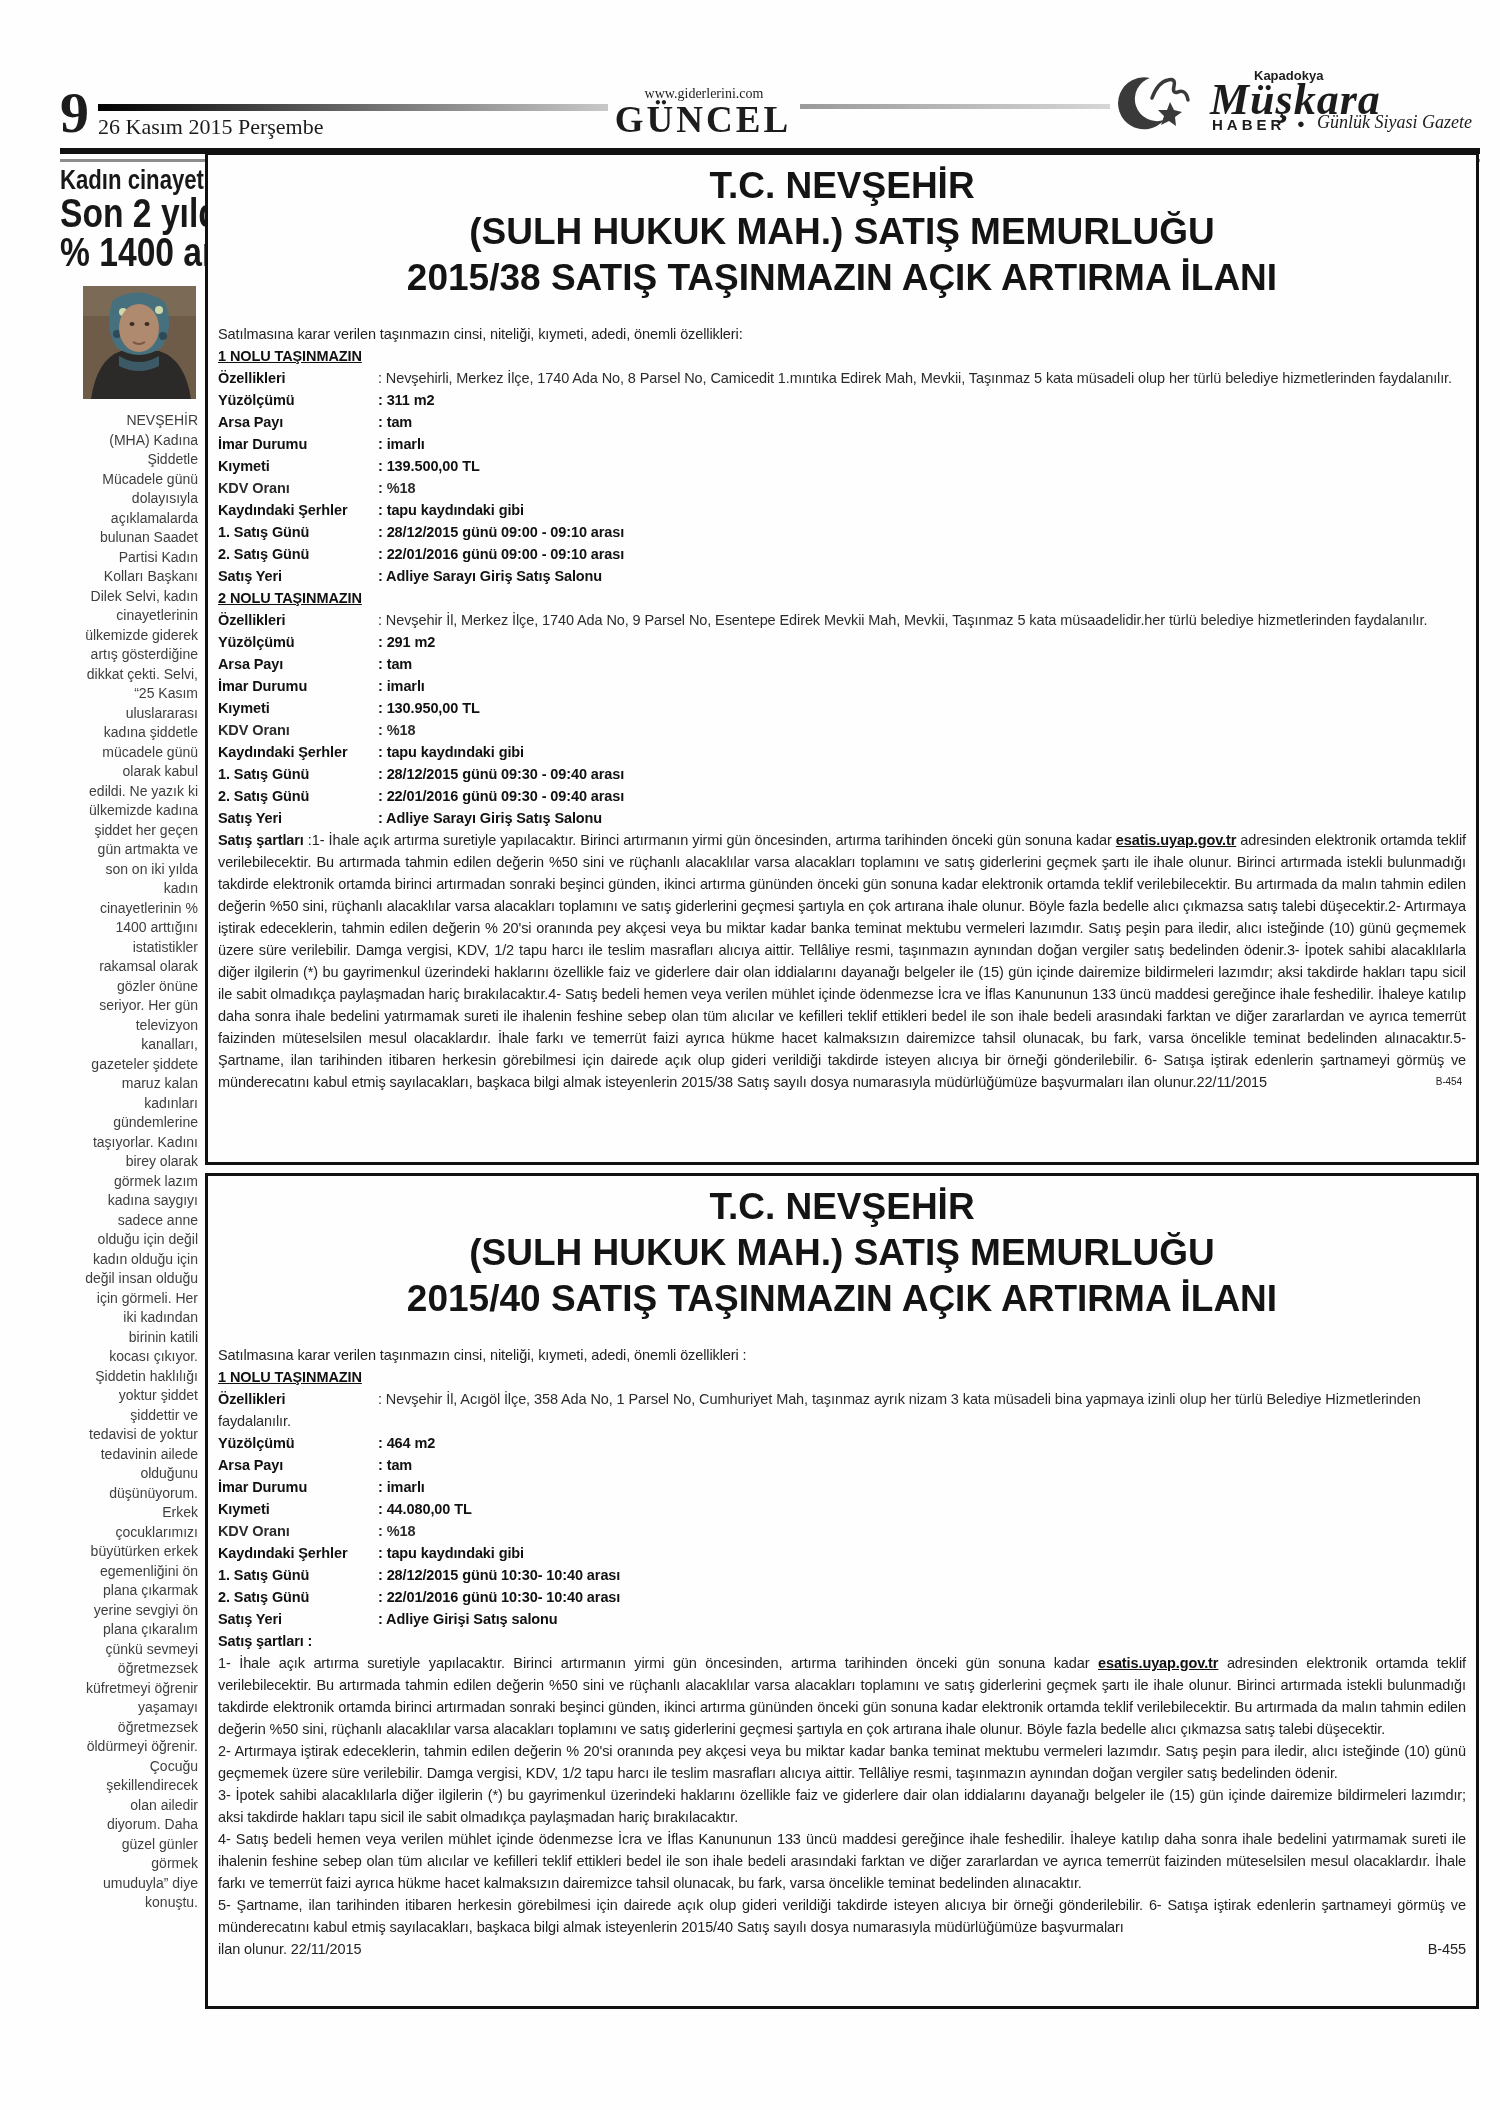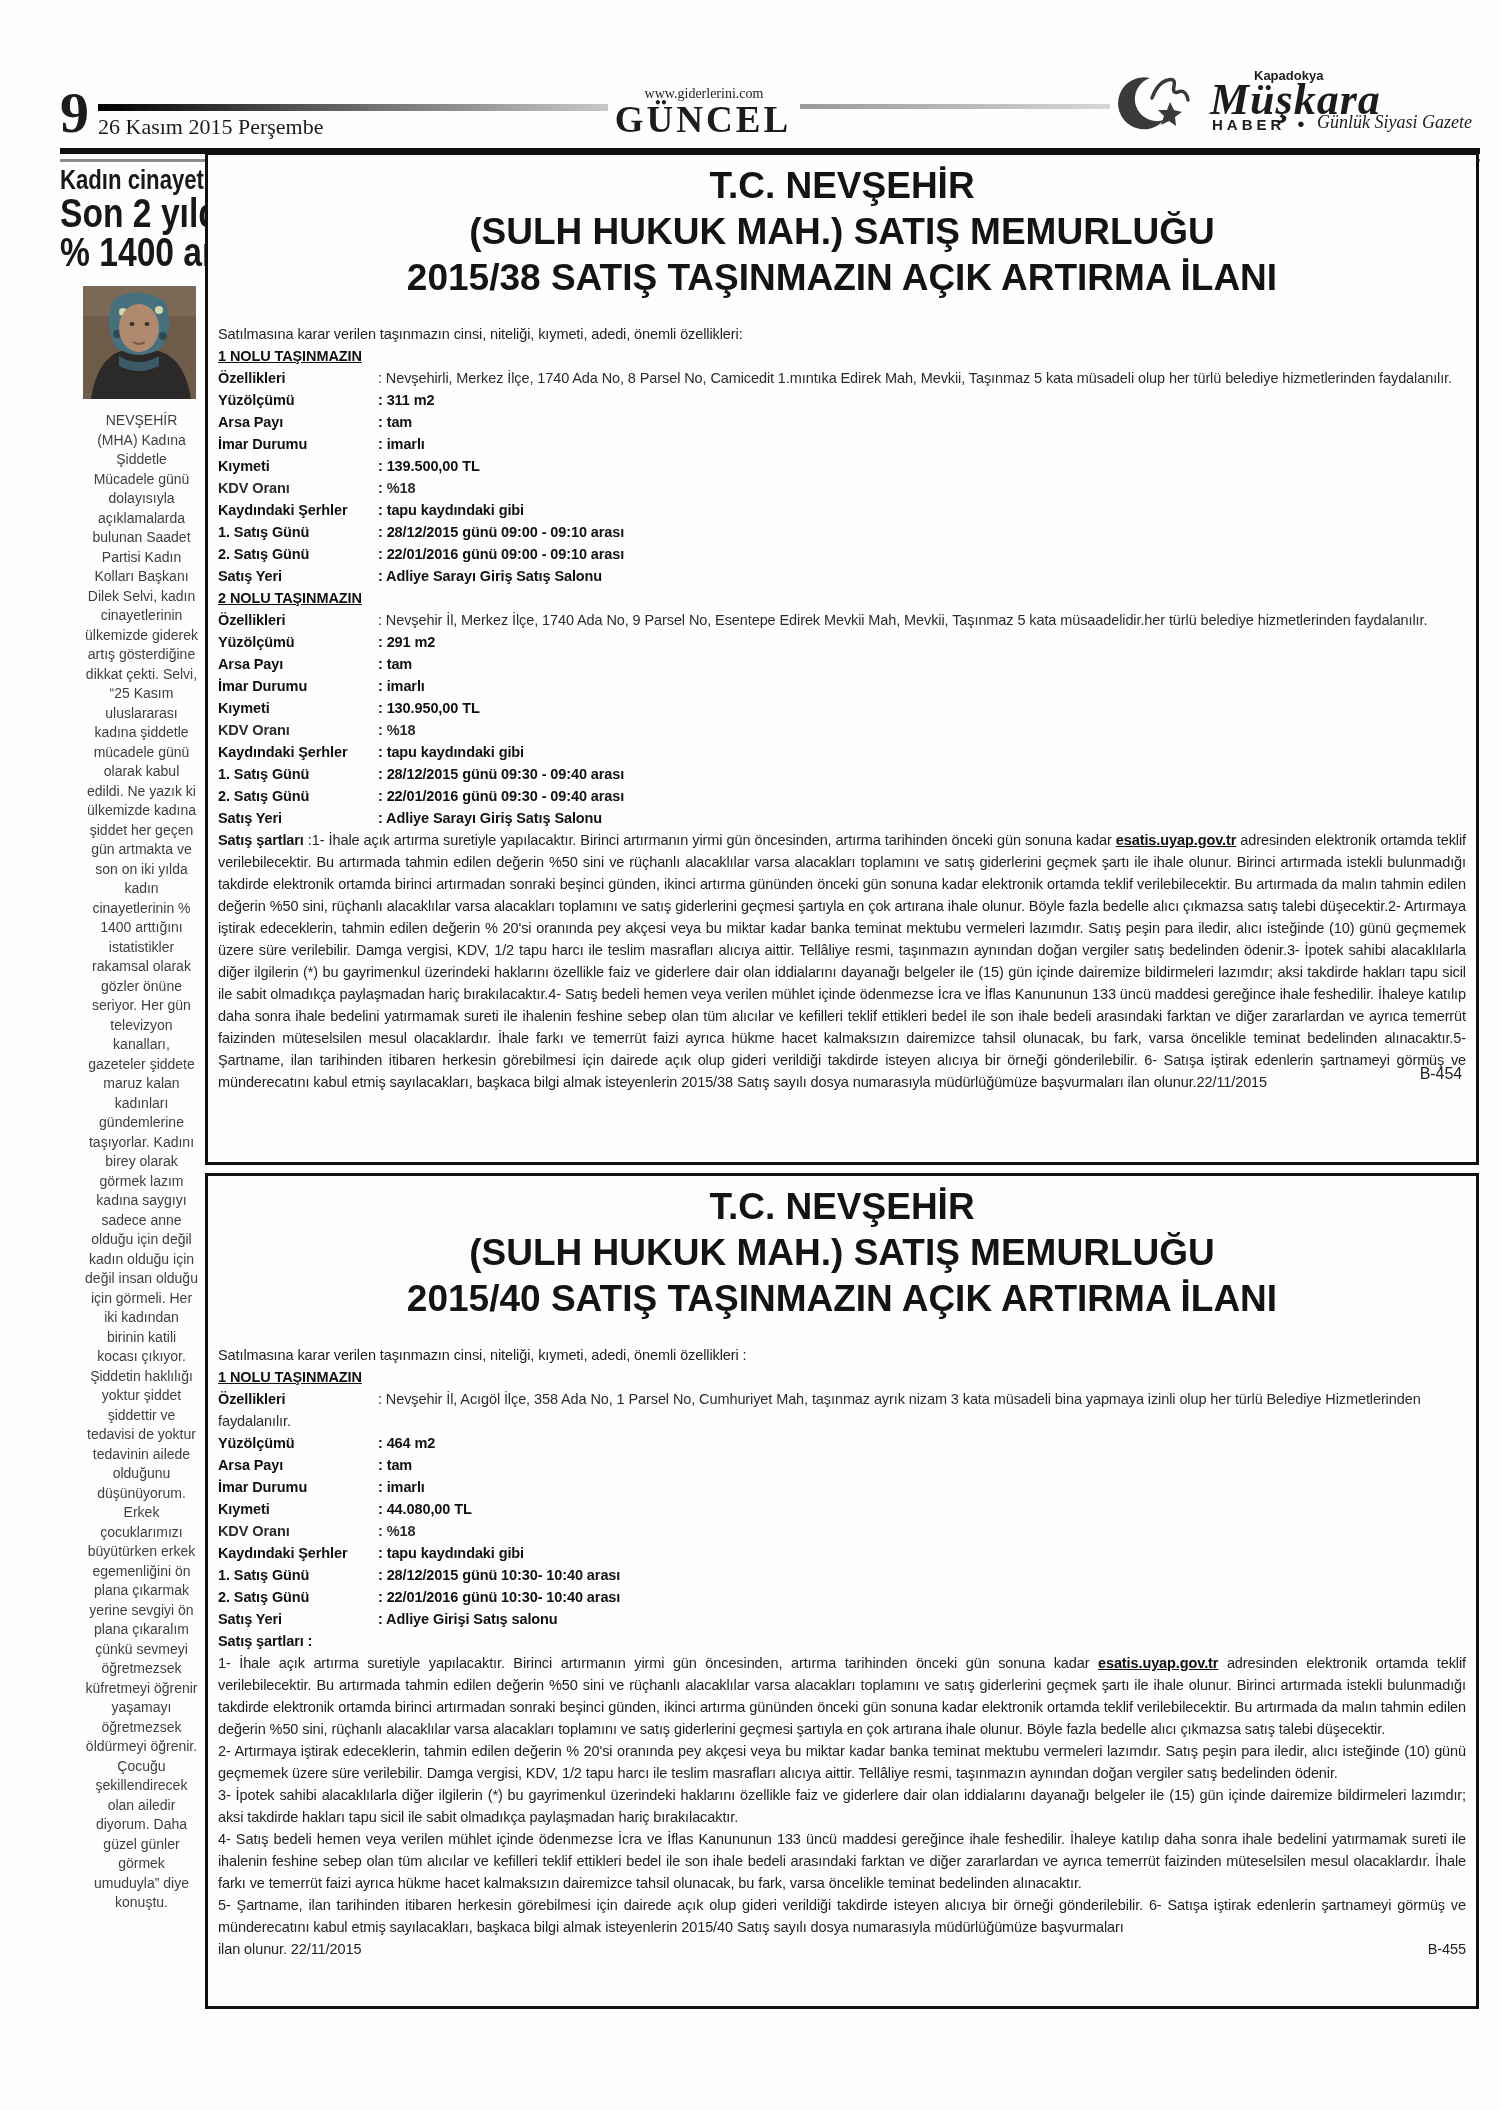--- a/index.html
+++ b/index.html
@@ -53,42 +53,42 @@
   
   .sidebar { position:absolute; left:60px; top:166px; width:140px; }
   .sb-kicker, .sb-head {
     font-weight:bold; color:#181818; transform:scaleX(0.82); transform-origin:left top; white-space:nowrap;
   }
   .sb-kicker { font-size:27px; line-height:28px; }
   .sb-head   { font-size:41px; line-height:39px; }
   .sb-photo  { display:block; margin:14px 0 8px 23px; }
   .sb-body   {
     margin-left:25px; width:113px;
-    font-size:14px; line-height:19.5px; color:#3e3e3e; text-align:center;
+    font-size:14px; line-height:19.5px; color:#3e3e3e; text-align:right;
   }
   
   .notice {
     position:absolute; left:205px; width:1274px; border:3px solid #111; background:#fefefe;
     padding:8px 10px 0 10px; overflow:hidden;
   }
   .notice1 { top:152px;  height:1013px; }
   .notice2 { top:1173px; height:836px; }
   .n-title { text-align:center; font-weight:bold; font-size:37px; line-height:46px; letter-spacing:0; color:#141414; }
   .n-body  { font-size:14.5px; line-height:22px; color:#222; letter-spacing:-0.1px; }
   .n-intro { margin-top:22px; }
   .n-heading { font-weight:bold; text-decoration:underline; color:#111; }
   .spec-row::after { content:""; display:block; clear:both; }
   .spec-label { float:left; width:160px; font-weight:bold; color:#111; }
   .spec-value { font-weight:bold; color:#111; }
   .spec-regular .spec-label, .spec-regular .spec-value { font-weight:bold; color:#2b2b2b; }
   .spec-plain .spec-value { font-weight:normal; color:#2b2b2b; }
   .terms { position:relative; text-align:justify; }
   .terms-label { font-weight:bold; color:#111; }
   .terms-link { font-weight:bold; text-decoration:underline; color:#111; }
-  .doc-code { position:absolute; right:4px; bottom:8px; font-size:16px; color:#222; }
+  .doc-code { position:absolute; right:4px; bottom:0; font-size:10px; color:#222; }
   .t-par { text-align:justify; }
   .t-lastline { display:flex; justify-content:space-between; }
 </style>
 </head>
 <body>
 
 <div class="page">
 
   <div class="page-number">9</div>
   <div class="rule-gradient"></div>

